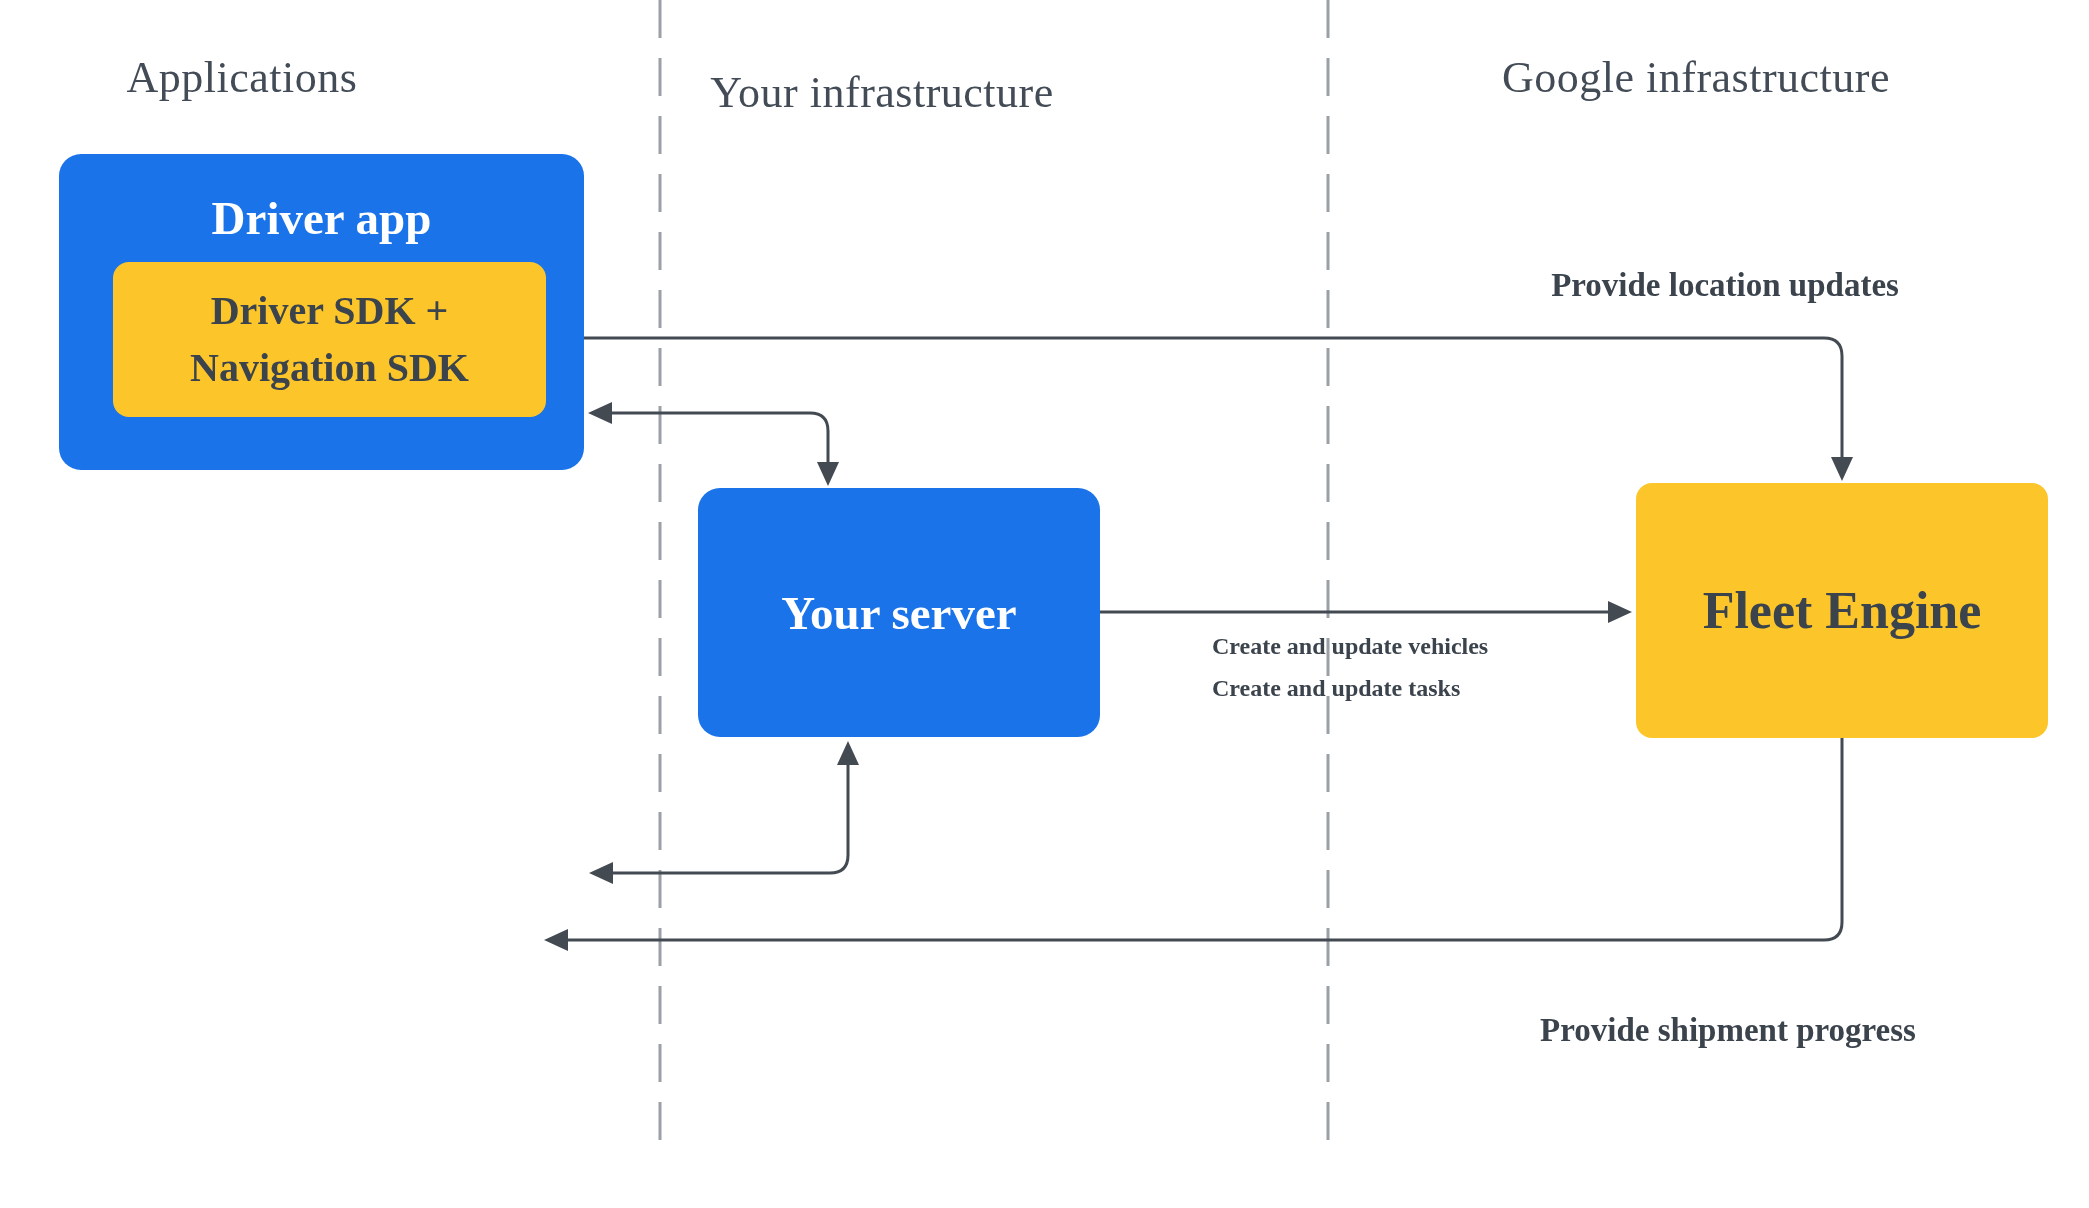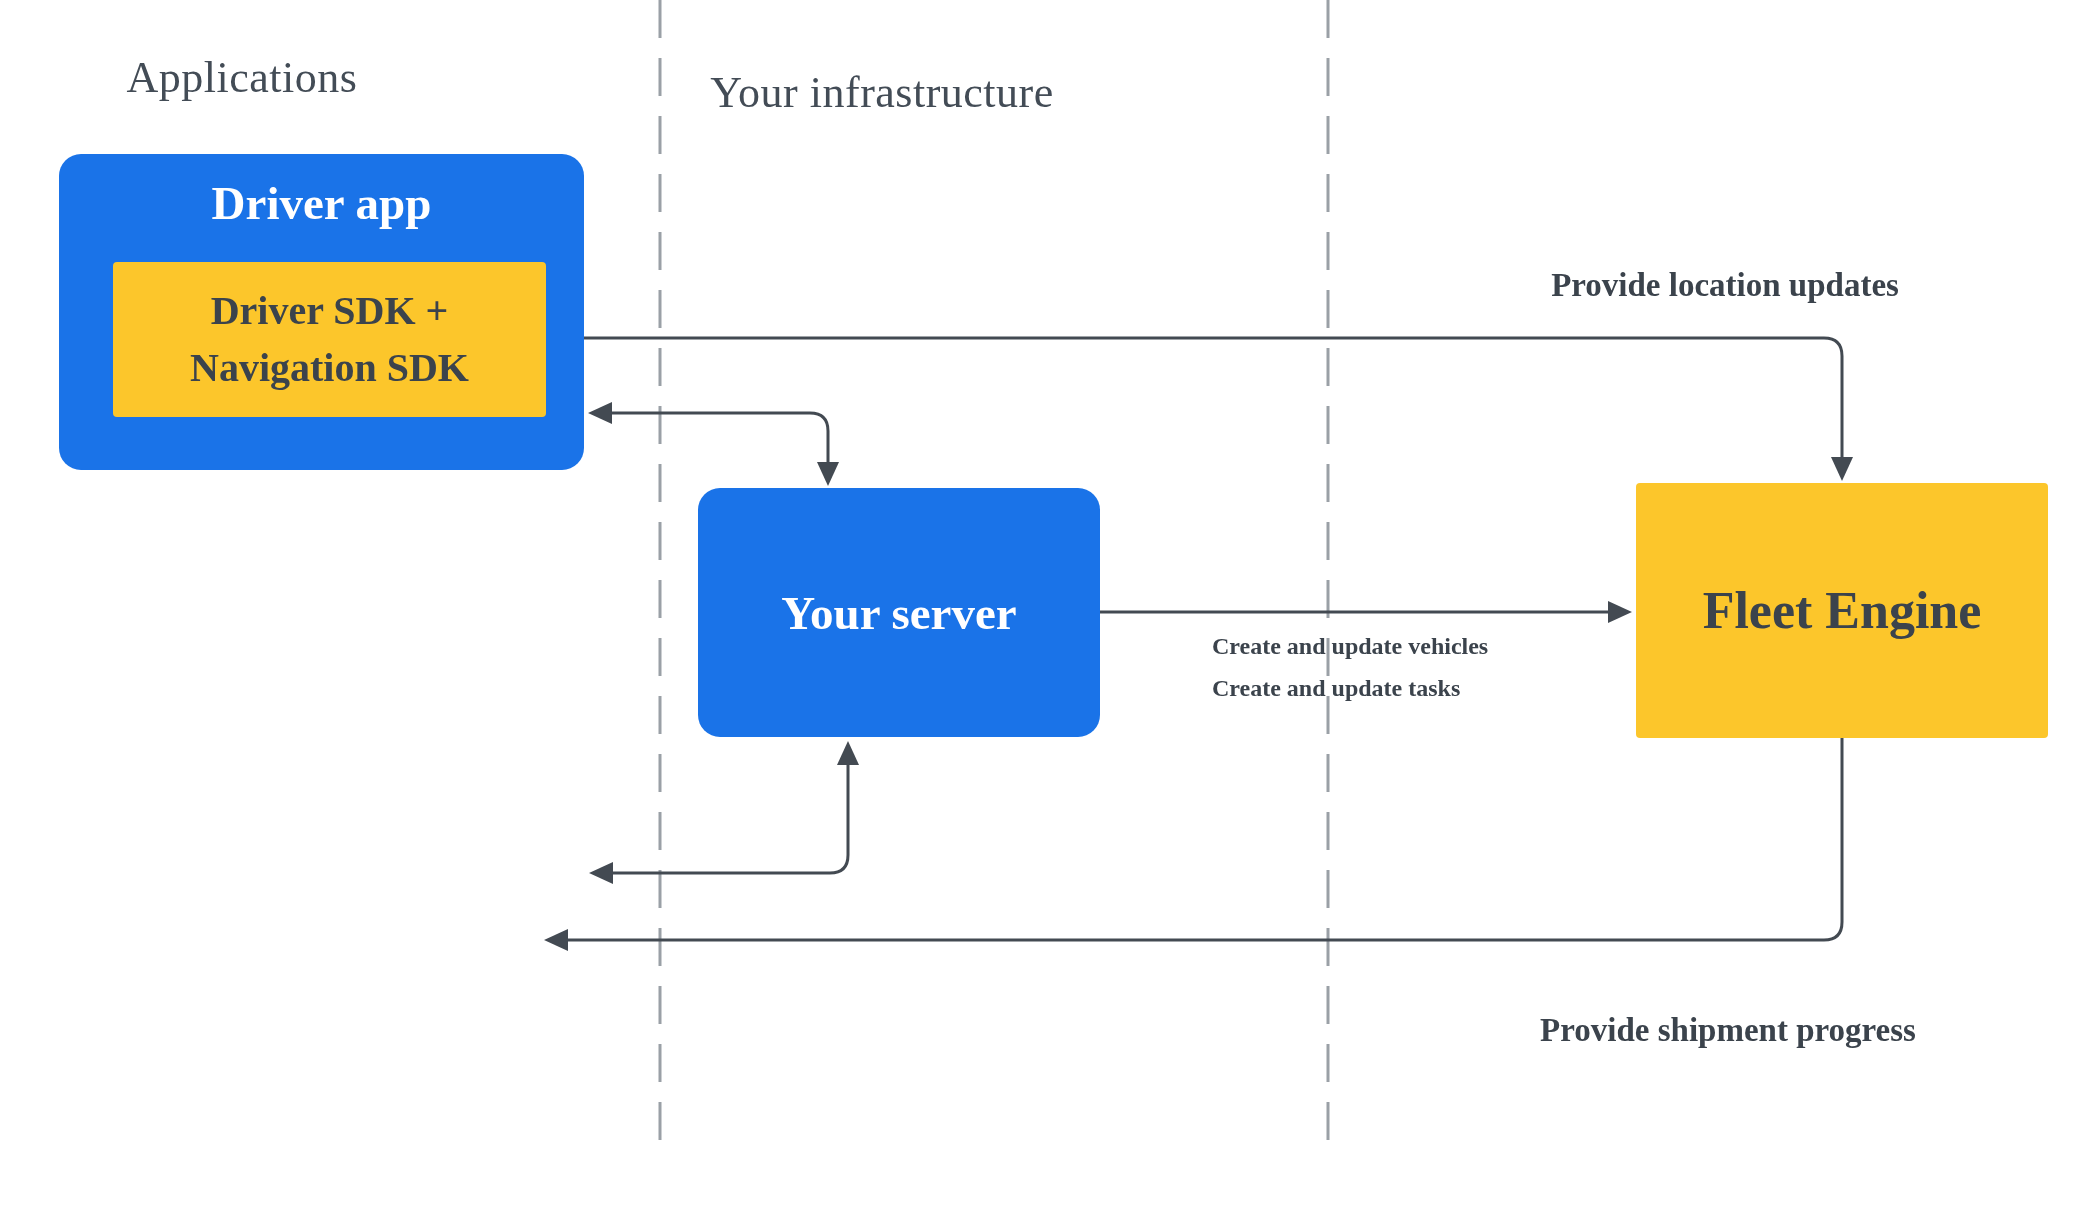--- a/index.html
+++ b/index.html
@@ -29,32 +29,32 @@
     position:absolute;top:77px;transform:translate(-50%,-50%);
     font-size:44px;font-weight:400;color:var(--heading-gray);
     white-space:nowrap;letter-spacing:0.5px;
   }
   .col-header.h1{left:242px;}
   .col-header.h2{left:882px;margin-top:15px;}
   .col-header.h3{left:1696px;}
 
   .node{position:absolute;box-sizing:border-box;}
   .blue-node{background:var(--app-blue);border-radius:22px;}
-  .yellow-node{background:var(--sdk-yellow);border-radius:4px;}
+  .yellow-node{background:var(--sdk-yellow);border-radius:16px;}
 
   .node.driver-app{left:59px;top:154px;width:525px;height:316px;}
   .node.consumer-app{left:62px;top:712px;width:523px;height:390px;}
   .node.your-server{left:698px;top:488px;width:402px;height:249px;display:flex;align-items:center;justify-content:center;}
   .node.fleet-engine{left:1636px;top:483px;width:412px;height:255px;display:flex;align-items:center;justify-content:center;}
 
   .node-title{
     font-weight:bold;color:var(--text-light);
     font-size:47px;text-align:center;white-space:nowrap;
   }
-  .app-title{padding-top:22px;}
+  .app-title{padding-top:37px;}
   .fleet-title{font-size:52px;font-weight:bold;color:var(--text-dark);white-space:nowrap;}
 
   .sdk-box{
     position:absolute;display:flex;flex-direction:column;
     align-items:center;justify-content:center;
     font-size:40px;font-weight:bold;color:var(--text-dark);
     line-height:1.42;text-align:center;
   }
   .driver-app .sdk-box{left:54px;top:108px;width:433px;height:155px;}
   .consumer-app .sdk-box{left:58px;top:111px;width:420px;height:234px;}
@@ -89,20 +89,21 @@
 
     <path class="wire" d="M1100,612 H1608" marker-end="url(#ah)"></path>
 
     <path class="wire" d="M848,765 V855 Q848,873 830,873 H613" marker-start="url(#ah)" marker-end="url(#ah)"></path>
 
     <path class="wire" d="M1842,738 V922 Q1842,940 1824,940 H568" marker-end="url(#ah)"></path>
   </svg>
 
   <div class="col-header h1">Applications</div>
   <div class="col-header h2">Your infrastructure</div>
+  <div class="col-header h3">Google infrastructure</div>
 
   <div class="node blue-node driver-app">
     <div class="node-title app-title">Driver app</div>
     <div class="sdk-box yellow-node">
       <div>Driver SDK +</div>
       <div>Navigation SDK</div>
     </div>
   </div>
 
 

